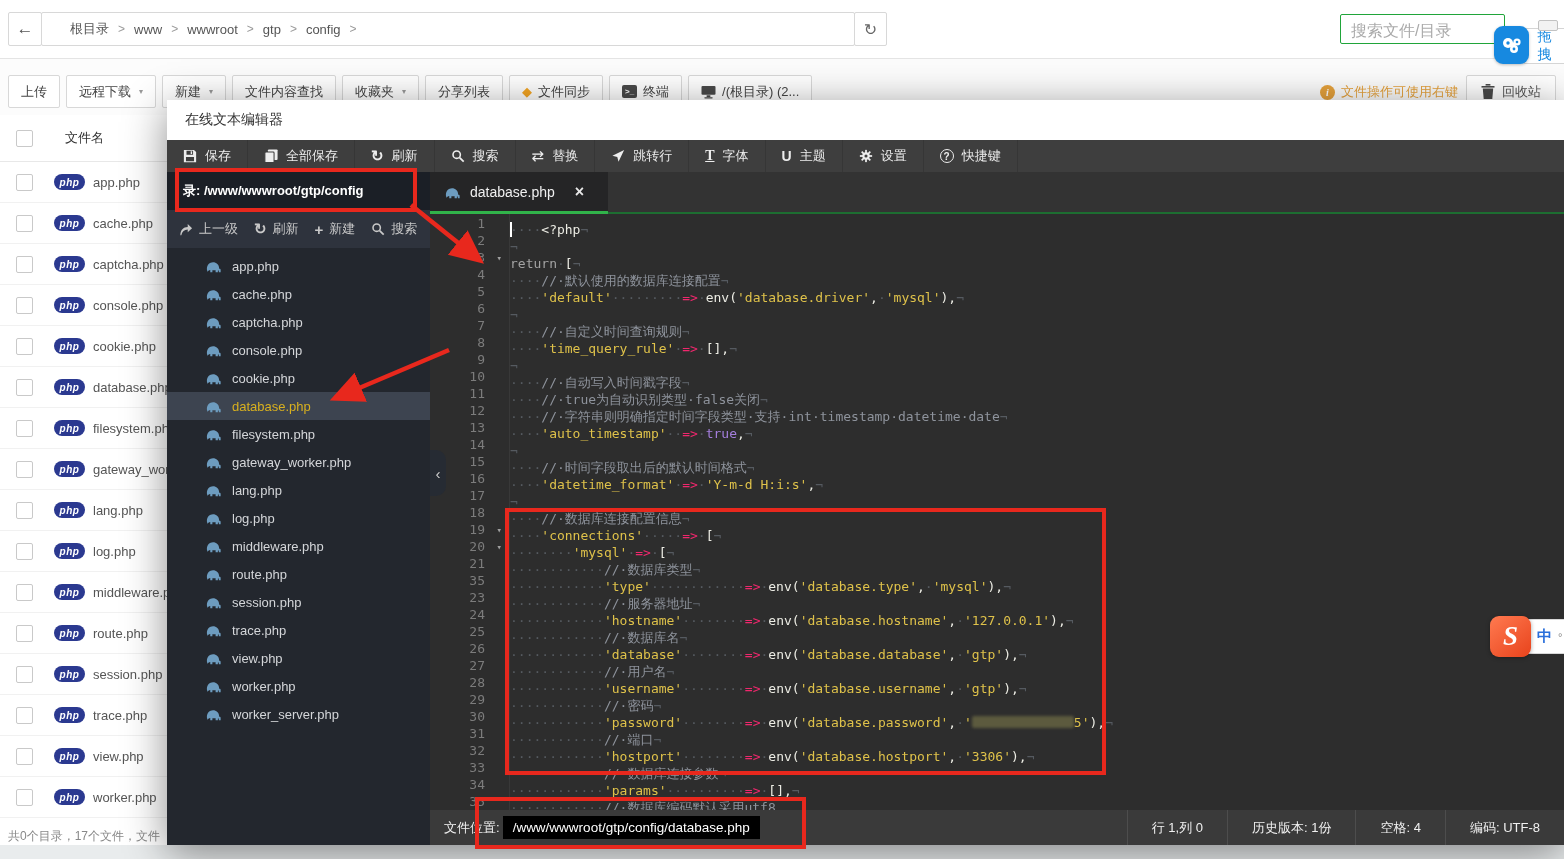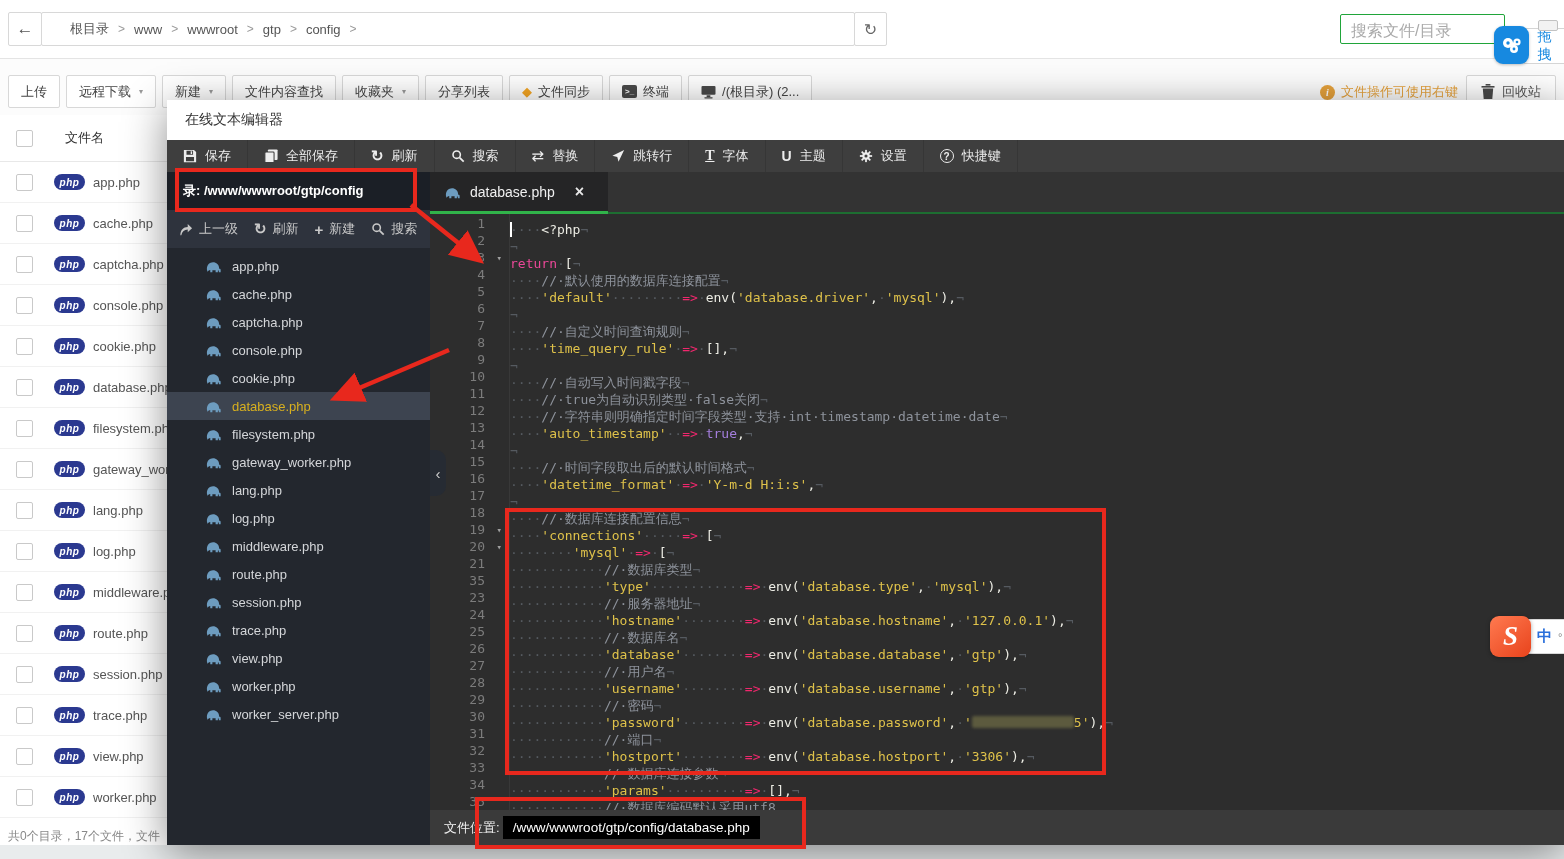--- a/index.html
+++ b/index.html
@@ -82,21 +82,21 @@
           text-align:right;border-right:1px solid #383838;padding-top:1px;}
   .gutter .ln{height:17px;padding-right:24px;position:relative;}
   .gutter .fold{position:absolute;right:7px;top:1px;font-size:9px;color:#a0a0a0;}
   .lines{flex:1;font:13px/17px "DejaVu Sans Mono",monospace;padding-top:7px;white-space:pre;overflow:hidden;}
   .cl{height:17px;position:relative;}
   .cursor{position:absolute;left:0;top:1px;width:2px;height:15px;background:#fff;}
   .tk-ws,.tk-eol{color:#555a60;}
   .tk-cm{color:#8e939c;}
   .tk-str{color:#dfc24a;}
   .tk-op{color:#f0276d;}
-  .tk-kw{color:#ec4899;margin-top:12px;}
+  .tk-kw{color:#a3a3a3;margin-top:12px;}
   .tk-bool{color:#a57fde;}
   .tk-pl{color:#ecece4;}
   .tk-red{display:inline-block;width:102px;height:12px;background:#5c5a3e;border-radius:2px;
           vertical-align:-1px;filter:blur(1.5px);}
 
   .statusbar{height:35px;background:#3a3a3a;display:flex;align-items:center;font-size:13px;color:#f0f0f0;}
   .st-left{display:flex;align-items:center;margin-left:14px;white-space:nowrap;}
   .st-path{background:#000;color:#fff;padding:4px 10px;margin-left:3px;font-size:13.5px;white-space:nowrap;}
   .st-right{margin-left:auto;display:flex;align-items:center;height:100%;}
   .st-item{padding:0 24px;display:flex;align-items:center;height:100%;border-left:1px solid #4d4d4d;white-space:nowrap;}
@@ -638,20 +638,26 @@
             <div class="ln">34</div>
             <div class="ln">35</div>
           </div>
         <div class="lines" id="lines"><div class="cl"><span class="cursor"></span><span class="tk-ws">····</span><span class="tk-pl">&lt;?php</span><span class="tk-eol">¬</span></div><div class="cl"><span class="tk-eol">¬</span></div><div class="cl"><span class="tk-kw">return</span><span class="tk-ws">·</span><span class="tk-pl">[</span><span class="tk-eol">¬</span></div><div class="cl"><span class="tk-ws">····</span><span class="tk-cm">//·默认使用的数据库连接配置</span><span class="tk-eol">¬</span></div><div class="cl"><span class="tk-ws">····</span><span class="tk-str">'default'</span><span class="tk-ws">·········</span><span class="tk-op">=&gt;</span><span class="tk-ws">·</span><span class="tk-pl">env(</span><span class="tk-str">'database.driver'</span><span class="tk-pl">,</span><span class="tk-ws">·</span><span class="tk-str">'mysql'</span><span class="tk-pl">),</span><span class="tk-eol">¬</span></div><div class="cl"><span class="tk-eol">¬</span></div><div class="cl"><span class="tk-ws">····</span><span class="tk-cm">//·自定义时间查询规则</span><span class="tk-eol">¬</span></div><div class="cl"><span class="tk-ws">····</span><span class="tk-str">'time_query_rule'</span><span class="tk-ws">·</span><span class="tk-op">=&gt;</span><span class="tk-ws">·</span><span class="tk-pl">[],</span><span class="tk-eol">¬</span></div><div class="cl"><span class="tk-eol">¬</span></div><div class="cl"><span class="tk-ws">····</span><span class="tk-cm">//·自动写入时间戳字段</span><span class="tk-eol">¬</span></div><div class="cl"><span class="tk-ws">····</span><span class="tk-cm">//·true为自动识别类型·false关闭</span><span class="tk-eol">¬</span></div><div class="cl"><span class="tk-ws">····</span><span class="tk-cm">//·字符串则明确指定时间字段类型·支持·int·timestamp·datetime·date</span><span class="tk-eol">¬</span></div><div class="cl"><span class="tk-ws">····</span><span class="tk-str">'auto_timestamp'</span><span class="tk-ws">··</span><span class="tk-op">=&gt;</span><span class="tk-ws">·</span><span class="tk-bool">true</span><span class="tk-pl">,</span><span class="tk-eol">¬</span></div><div class="cl"><span class="tk-eol">¬</span></div><div class="cl"><span class="tk-ws">····</span><span class="tk-cm">//·时间字段取出后的默认时间格式</span><span class="tk-eol">¬</span></div><div class="cl"><span class="tk-ws">····</span><span class="tk-str">'datetime_format'</span><span class="tk-ws">·</span><span class="tk-op">=&gt;</span><span class="tk-ws">·</span><span class="tk-str">'Y-m-d H:i:s'</span><span class="tk-pl">,</span><span class="tk-eol">¬</span></div><div class="cl"><span class="tk-eol">¬</span></div><div class="cl"><span class="tk-ws">····</span><span class="tk-cm">//·数据库连接配置信息</span><span class="tk-eol">¬</span></div><div class="cl"><span class="tk-ws">····</span><span class="tk-str">'connections'</span><span class="tk-ws">·····</span><span class="tk-op">=&gt;</span><span class="tk-ws">·</span><span class="tk-pl">[</span><span class="tk-eol">¬</span></div><div class="cl"><span class="tk-ws">········</span><span class="tk-str">'mysql'</span><span class="tk-ws">·</span><span class="tk-op">=&gt;</span><span class="tk-ws">·</span><span class="tk-pl">[</span><span class="tk-eol">¬</span></div><div class="cl"><span class="tk-ws">············</span><span class="tk-cm">//·数据库类型</span><span class="tk-eol">¬</span></div><div class="cl"><span class="tk-ws">············</span><span class="tk-str">'type'</span><span class="tk-ws">············</span><span class="tk-op">=&gt;</span><span class="tk-ws">·</span><span class="tk-pl">env(</span><span class="tk-str">'database.type'</span><span class="tk-pl">,</span><span class="tk-ws">·</span><span class="tk-str">'mysql'</span><span class="tk-pl">),</span><span class="tk-eol">¬</span></div><div class="cl"><span class="tk-ws">············</span><span class="tk-cm">//·服务器地址</span><span class="tk-eol">¬</span></div><div class="cl"><span class="tk-ws">············</span><span class="tk-str">'hostname'</span><span class="tk-ws">········</span><span class="tk-op">=&gt;</span><span class="tk-ws">·</span><span class="tk-pl">env(</span><span class="tk-str">'database.hostname'</span><span class="tk-pl">,</span><span class="tk-ws">·</span><span class="tk-str">'127.0.0.1'</span><span class="tk-pl">),</span><span class="tk-eol">¬</span></div><div class="cl"><span class="tk-ws">············</span><span class="tk-cm">//·数据库名</span><span class="tk-eol">¬</span></div><div class="cl"><span class="tk-ws">············</span><span class="tk-str">'database'</span><span class="tk-ws">········</span><span class="tk-op">=&gt;</span><span class="tk-ws">·</span><span class="tk-pl">env(</span><span class="tk-str">'database.database'</span><span class="tk-pl">,</span><span class="tk-ws">·</span><span class="tk-str">'gtp'</span><span class="tk-pl">),</span><span class="tk-eol">¬</span></div><div class="cl"><span class="tk-ws">············</span><span class="tk-cm">//·用户名</span><span class="tk-eol">¬</span></div><div class="cl"><span class="tk-ws">············</span><span class="tk-str">'username'</span><span class="tk-ws">········</span><span class="tk-op">=&gt;</span><span class="tk-ws">·</span><span class="tk-pl">env(</span><span class="tk-str">'database.username'</span><span class="tk-pl">,</span><span class="tk-ws">·</span><span class="tk-str">'gtp'</span><span class="tk-pl">),</span><span class="tk-eol">¬</span></div><div class="cl"><span class="tk-ws">············</span><span class="tk-cm">//·密码</span><span class="tk-eol">¬</span></div><div class="cl"><span class="tk-ws">············</span><span class="tk-str">'password'</span><span class="tk-ws">········</span><span class="tk-op">=&gt;</span><span class="tk-ws">·</span><span class="tk-pl">env(</span><span class="tk-str">'database.password'</span><span class="tk-pl">,</span><span class="tk-ws">·</span><span class="tk-str">'</span><span class="tk-red"></span><span class="tk-str">5'</span><span class="tk-pl">),</span><span class="tk-eol">¬</span></div><div class="cl"><span class="tk-ws">············</span><span class="tk-cm">//·端口</span><span class="tk-eol">¬</span></div><div class="cl"><span class="tk-ws">············</span><span class="tk-str">'hostport'</span><span class="tk-ws">········</span><span class="tk-op">=&gt;</span><span class="tk-ws">·</span><span class="tk-pl">env(</span><span class="tk-str">'database.hostport'</span><span class="tk-pl">,</span><span class="tk-ws">·</span><span class="tk-str">'3306'</span><span class="tk-pl">),</span><span class="tk-eol">¬</span></div><div class="cl"><span class="tk-ws">············</span><span class="tk-cm">//·数据库连接参数</span><span class="tk-eol">¬</span></div><div class="cl"><span class="tk-ws">············</span><span class="tk-str">'params'</span><span class="tk-ws">··········</span><span class="tk-op">=&gt;</span><span class="tk-ws">·</span><span class="tk-pl">[],</span><span class="tk-eol">¬</span></div><div class="cl"><span class="tk-ws">············</span><span class="tk-cm">//·数据库编码默认采用utf8</span></div></div>
       </div>
       <div class="statusbar">
         <div class="st-left">
           <span>文件位置:</span>
           <span class="st-path">/www/wwwroot/gtp/config/database.php</span>
         </div>
+        <div class="st-right" id="st-items">
+            <div class="st-item">行 1,列 0</div>
+            <div class="st-item">历史版本: 1份</div>
+            <div class="st-item">空格: 4</div>
+            <div class="st-item">编码: UTF-8</div>
+          </div>
       </div>
     </div>
   </div>
 </div>
 
 <svg id="annotations">
   <defs>
     <marker id="ah" markerWidth="8" markerHeight="8" refX="5.5" refY="3.5" orient="auto">
       <path d="M0 0L7.5 3.5L0 7z" fill="#e8281d"></path>
     </marker>

